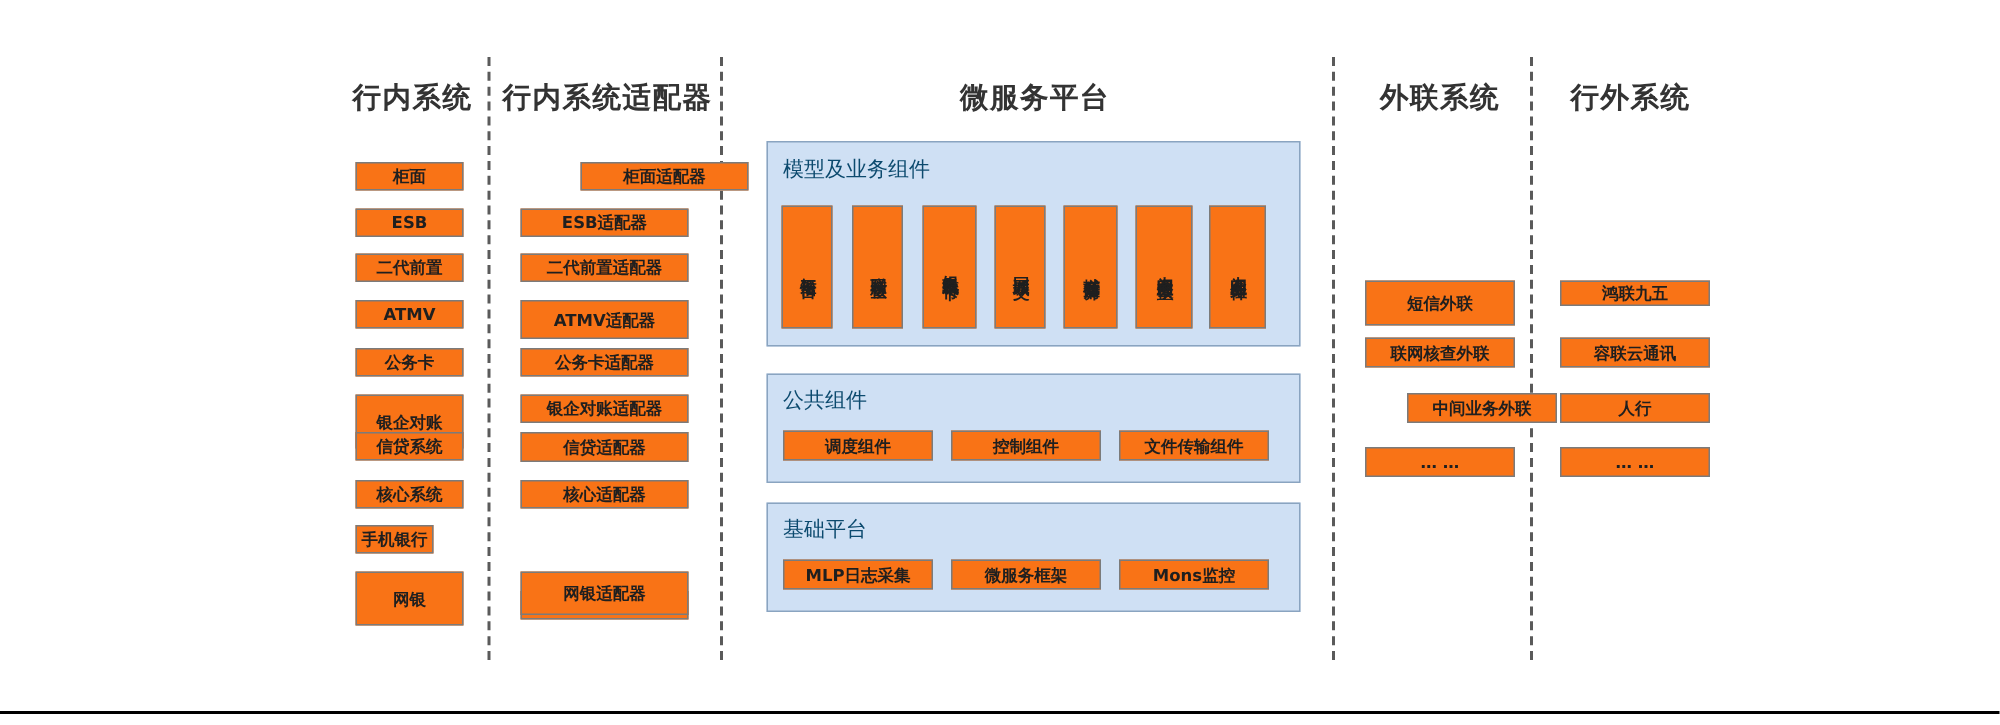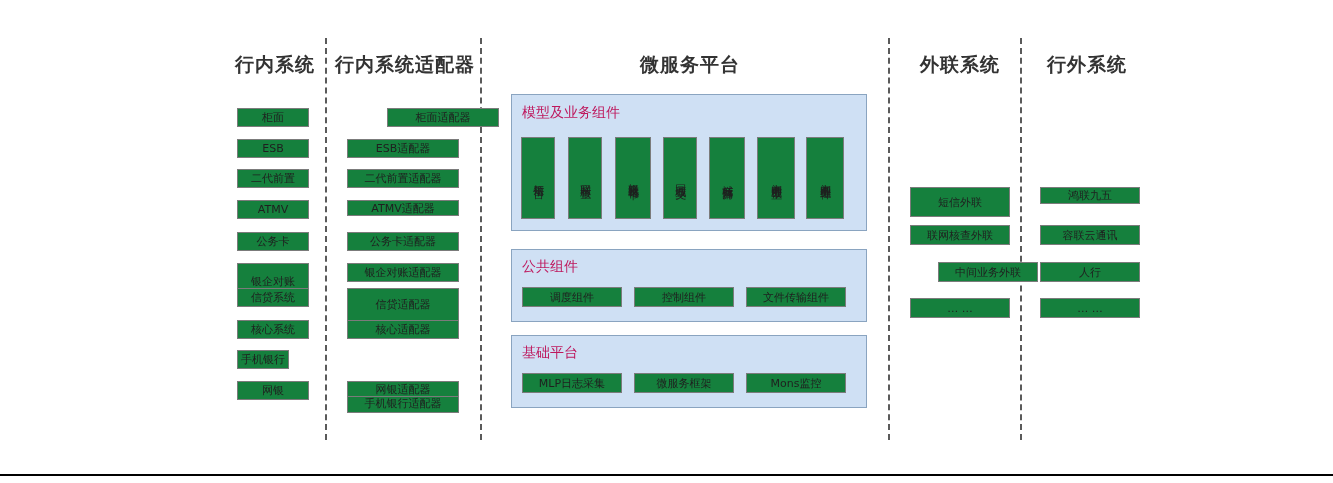--- a/index.html
+++ b/index.html
@@ -35,30 +35,30 @@
   .vdash {
     position: absolute;
     top: 38px;
     height: 402px;
     width: 0;
     border-left: 2px dashed #5a5a5a;
   }
   
   .node {
     position: absolute;
-    background: #15803d;
+    background: #f97316;
     border: 1px solid #7b7b7b;
     box-sizing: border-box;
     font-size: 11px;
     color: #1f1f1f;
     display: flex;
     align-items: center;
     justify-content: center;
     text-align: center;
-    font-weight: normal;
+    font-weight: bold;
     white-space: nowrap;
   }
   
   .node.vert {
     writing-mode: vertical-rl;
     text-orientation: upright;
     letter-spacing: 1px;
     font-size: 11px;
     line-height: 1.05;
     padding: 2px 0;
@@ -66,21 +66,21 @@
   
   .panel {
     position: absolute;
     background: #cfe0f4;
     border: 1px solid #8aa4c0;
     box-sizing: border-box;
   }
   .panel-title {
     position: absolute;
     font-size: 14px;
-    color: #be185d;
+    color: #0c4a6e;
     font-weight: normal;
     white-space: nowrap;
   }
   
   .bottom-rule {
     position: absolute;
     left: 0;
     width: 1333px;
     height: 0;
     border-top: 2px solid #000000;
@@ -104,32 +104,32 @@
 
   <div class="node" style="left:237px; top:108px; width:72px; height:19px;">柜面</div>
   <div class="node" style="left:237px; top:139px; width:72px; height:19px;">ESB</div>
   <div class="node" style="left:237px; top:169px; width:72px; height:19px;">二代前置</div>
   <div class="node" style="left:237px; top:200px; width:72px; height:19px;">ATMV</div>
   <div class="node" style="left:237px; top:232px; width:72px; height:19px;">公务卡</div>
   <div class="node" style="left:237px; top:263px; width:72px; height:36px;">银企对账</div>
   <div class="node" style="left:237px; top:288px; width:72px; height:19px;">信贷系统</div>
   <div class="node" style="left:237px; top:320px; width:72px; height:19px;">核心系统</div>
   <div class="node" style="left:237px; top:350px; width:52px; height:19px;">手机银行</div>
-  <div class="node" style="left:237px; top:381px; width:72px; height:19px;">网银</div>
+  <div class="node" style="left:237px; top:381px; width:72px; height:36px;">网银</div>
 
   <div class="node" style="left:347px; top:108px; width:112px; height:19px;margin-left:40px;">柜面适配器</div>
   <div class="node" style="left:347px; top:139px; width:112px; height:19px;">ESB适配器</div>
   <div class="node" style="left:347px; top:169px; width:112px; height:19px;">二代前置适配器</div>
-  <div class="node" style="left:347px; top:200px; width:112px; height:16px;">ATMV适配器</div>
+  <div class="node" style="left:347px; top:200px; width:112px; height:26px;">ATMV适配器</div>
   <div class="node" style="left:347px; top:232px; width:112px; height:19px;">公务卡适配器</div>
   <div class="node" style="left:347px; top:263px; width:112px; height:19px;">银企对账适配器</div>
-  <div class="node" style="left:347px; top:288px; width:112px; height:33px;">信贷适配器</div>
+  <div class="node" style="left:347px; top:288px; width:112px; height:20px;">信贷适配器</div>
   <div class="node" style="left:347px; top:320px; width:112px; height:19px;">核心适配器</div>
   <div class="node" style="left:347px; top:350px; width:112px; height:19px;margin-top:44px;">手机银行适配器</div>
-  <div class="node" style="left:347px; top:381px; width:112px; height:16px;">网银适配器</div>
+  <div class="node" style="left:347px; top:381px; width:112px; height:29px;">网银适配器</div>
 
   <div class="panel" style="left:511px; top:94px; width:356px; height:137px;"></div>
   <div class="panel-title" style="left:522px; top:104px;">模型及业务组件</div>
 
   <div class="node vert" style="left:521px; top:137px; width:34px; height:82px;">短信平台</div>
   <div class="node vert" style="left:568px; top:137px; width:34px; height:82px;">联网核查</div>
   <div class="node vert" style="left:615px; top:137px; width:36px; height:82px;">银联及银行卡</div>
   <div class="node vert" style="left:663px; top:137px; width:34px; height:82px;">同城票交</div>
   <div class="node vert" style="left:709px; top:137px; width:36px; height:82px;">城商行清算</div>
   <div class="node vert" style="left:757px; top:137px; width:38px; height:82px;">中间业务模型</div>

